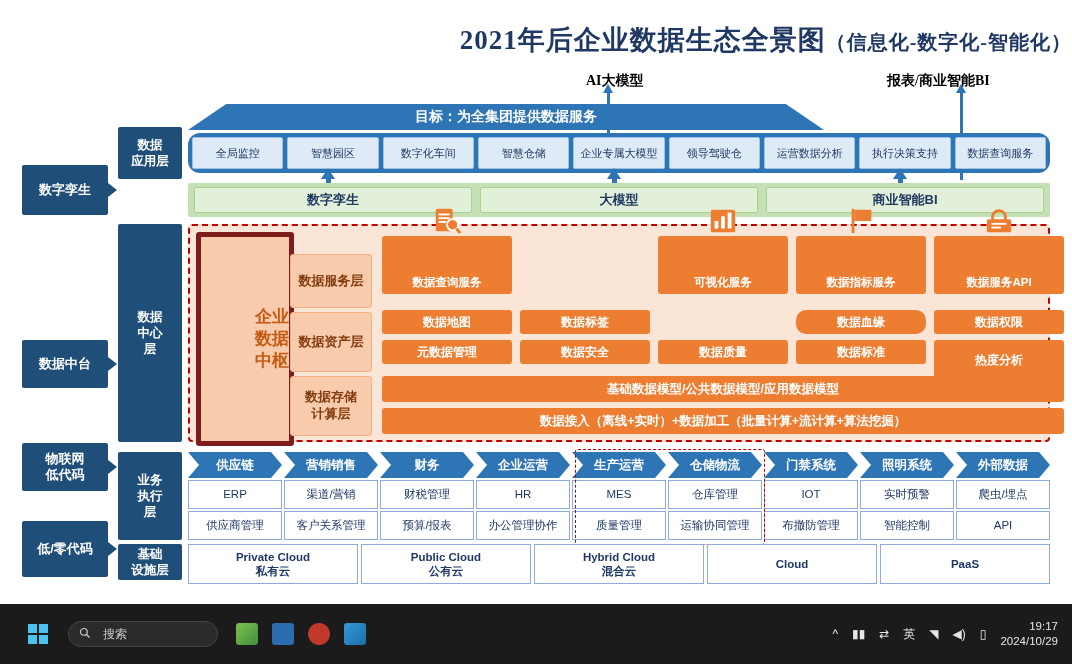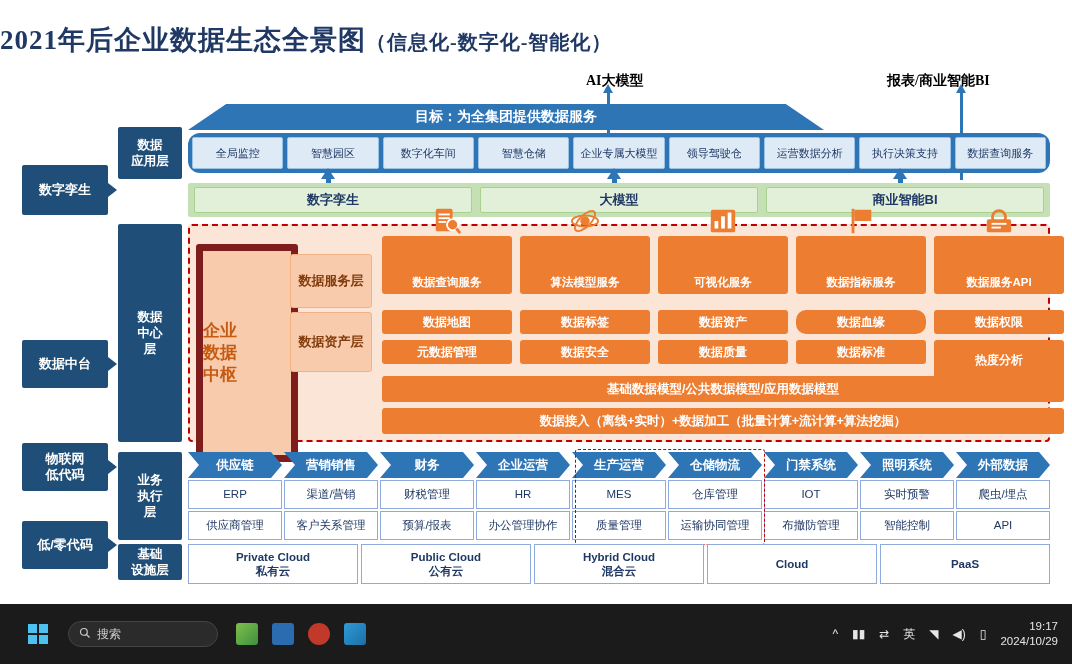--- a/index.html
+++ b/index.html
@@ -8,21 +8,21 @@
     background:#ffffff;
     font-family:"Liberation Sans","DejaVu Sans",sans-serif;
     overflow:hidden;
     position:relative;
   }
   .slide{
     position:absolute;left:0;top:0;width:1072px;height:604px;
     background:#ffffff;
   }
   .title{
-    position:absolute;left:0;top:22px;width:1072px;text-align:left;
+    position:absolute;left:0;top:22px;width:1072px;text-align:right;
     font-family:"Liberation Serif","DejaVu Serif",serif;
     font-size:27px;font-weight:bold;color:#1f3864;
     letter-spacing:1px;
   }
   .title .sub{font-size:20px;}
 
   
   .ann{
     position:absolute;font-weight:bold;color:#000;font-size:14px;
     font-family:"Liberation Serif","DejaVu Serif",serif;
@@ -86,23 +86,23 @@
     display:flex;align-items:center;justify-content:center;
   }
 
   
   .centerblock{
     position:absolute;left:188px;top:224px;width:862px;height:218px;
     background:#fbe5d6;border:2px dashed #c00000;border-radius:4px;
     box-sizing:border-box;
   }
   .hub{
-    position:absolute;left:6px;top:18px;width:88px;height:204px;
-    background:#f8cbad;border:7px solid #7f1d1d;border-radius:3px;
-    display:flex;align-items:center;justify-content:flex-start;text-align:center;
+    position:absolute;left:6px;top:6px;width:88px;height:204px;
+    background:#f8cbad;border:5px solid #7f1d1d;border-radius:3px;
+    display:flex;align-items:center;justify-content:flex-end;text-align:center;
     color:#c55a11;font-size:17px;font-weight:bold;line-height:1.3;
   }
   .rowlabel{
     position:absolute;background:#f8cbad;border:1px solid #f4b183;border-radius:3px;
     color:#833c0c;font-size:13px;font-weight:bold;
     display:flex;align-items:center;justify-content:center;text-align:center;line-height:1.3;
   }
   .svccell{
     position:absolute;background:#ed7d31;border-radius:3px;color:#fff;
     display:flex;flex-direction:column;align-items:center;justify-content:flex-end;
@@ -170,21 +170,21 @@
     position:absolute;left:0;top:604px;width:1072px;height:60px;
     background:#1b1b1b;display:flex;align-items:center;
   }
   .tb-start{margin-left:28px;display:grid;grid-template-columns:9px 9px;
     grid-template-rows:9px 9px;gap:2px;}
   .tb-start i{display:block;width:9px;height:9px;background:#4cc2f1;}
   .tb-start i:nth-child(2){background:#4cc2f1;}
   .tb-search{
     margin-left:20px;width:150px;height:26px;border-radius:13px;
     background:#2b2b2b;border:1px solid #444;display:flex;align-items:center;
-    padding:0 10px;box-sizing:border-box;color:#ccc;font-size:12px;gap:6px;
+    padding:0 10px;box-sizing:border-box;color:#ccc;font-size:12px;gap:12px;
   }
   .tb-icons{margin-left:18px;display:flex;align-items:center;gap:14px;}
   .tb-ic{width:22px;height:22px;border-radius:3px;display:flex;align-items:center;
     justify-content:center;font-size:12px;color:#fff;}
   .tb-right{margin-left:auto;display:flex;align-items:center;gap:14px;
     color:#e6e6e6;font-size:12px;padding-right:14px;}
   .tb-clock{text-align:right;line-height:1.3;font-size:11.5px;color:#e6e6e6;}
 </style>
 </head>
 <body>
@@ -209,21 +209,21 @@
   </div>
   <div class="leftlabel" style="left:22px;top:340px;height:48px;">
     <span>数据中台</span>
     <span class="arrowr"></span>
   </div>
   <div class="leftlabel" style="left:22px;top:443px;height:48px;white-space:pre-line;">
     <span>物联网
 低代码</span>
     <span class="arrowr"></span>
   </div>
-  <div class="leftlabel" style="left:22px;top:521px;height:48px;">
+  <div class="leftlabel" style="left:22px;top:521px;height:56px;">
     <span>低/零代码</span>
     <span class="arrowr"></span>
   </div>
 
   <div class="layerbar" style="left:118px;top:127px;width:64px;height:52px;white-space:pre-line;">
     <span>数据
 应用层</span>
   </div>
   <div class="layerbar" style="left:118px;top:224px;width:64px;height:218px;white-space:pre-line;">
     <span>数据
@@ -283,30 +283,20 @@
             <rect x="4" y="3" width="18" height="24" rx="2" fill="#ed7d31"></rect>
             <rect x="7" y="8" width="12" height="2" fill="#fff"></rect>
             <rect x="7" y="12" width="12" height="2" fill="#fff"></rect>
             <rect x="7" y="16" width="8" height="2" fill="#fff"></rect>
             <circle cx="22" cy="20" r="6" fill="#ed7d31" stroke="#fff" stroke-width="2"></circle>
             <line x1="26" y1="24" x2="30" y2="29" stroke="#ed7d31" stroke-width="3"></line>
           </svg>
       </span>
       <span>数据查询服务</span>
     </div>
-    <div class="svccell" style="left:330px;top:10px;width:130px;height:58px;">
-      <span class="ic">
-        <svg viewBox="0 0 32 32" width="30" height="30">
-            <ellipse cx="16" cy="16" rx="14" ry="6" fill="none" stroke="#ed7d31" stroke-width="2"></ellipse>
-            <ellipse cx="16" cy="16" rx="6" ry="14" fill="none" stroke="#ed7d31" stroke-width="2" transform="rotate(45 16 16)"></ellipse>
-            <circle cx="16" cy="16" r="5" fill="#ed7d31"></circle>
-          </svg>
-      </span>
-      <span>算法模型服务</span>
-    </div>
     <div class="svccell" style="left:468px;top:10px;width:130px;height:58px;">
       <span class="ic">
         <svg viewBox="0 0 32 32" width="30" height="30">
             <rect x="3" y="4" width="26" height="24" rx="2" fill="#ed7d31"></rect>
             <rect x="7" y="16" width="4" height="8" fill="#fff"></rect>
             <rect x="14" y="11" width="4" height="13" fill="#fff"></rect>
             <rect x="21" y="7" width="4" height="17" fill="#fff"></rect>
           </svg>
       </span>
       <span>可视化服务</span>
@@ -330,30 +320,33 @@
           </svg>
       </span>
       <span>数据服务API</span>
     </div>
 
     <div class="rowlabel" style="left:100px;top:86px;width:80px;height:58px;">
       <span>数据资产层</span>
     </div>
     <div class="assetcell" style="left:192px;top:84px;width:130px;height:24px;">数据地图</div>
     <div class="assetcell" style="left:330px;top:84px;width:130px;height:24px;">数据标签</div>
-    <div class="assetcell" style="left:468px;top:84px;width:130px;height:24px;">数据资产</div>
     <div class="assetcell" style="left:606px;top:84px;width:130px;height:24px;border-radius:10px;">数据血缘</div>
     <div class="assetcell" style="left:744px;top:84px;width:130px;height:24px;">数据权限</div>
 
     <div class="assetcell" style="left:192px;top:114px;width:130px;height:24px;font-family:Liberation Mono, monospace;">元数据管理</div>
     <div class="assetcell" style="left:330px;top:114px;width:130px;height:24px;">数据安全</div>
     <div class="assetcell" style="left:468px;top:114px;width:130px;height:24px;">数据质量</div>
     <div class="assetcell" style="left:606px;top:114px;width:130px;height:24px;">数据标准</div>
     <div class="assetcell" style="left:744px;top:114px;width:130px;height:40px;">热度分析</div>
 
+    <div class="rowlabel" style="left:100px;top:150px;width:80px;height:58px;white-space:pre-line;">
+      <span>数据存储
+计算层</span>
+    </div>
     <div class="storecell" style="left:192px;top:150px;width:682px;height:26px;">基础数据模型/公共数据模型/应用数据模型</div>
     <div class="storecell" style="left:192px;top:182px;width:682px;height:26px;">数据接入（离线+实时）+数据加工（批量计算+流计算+算法挖掘）</div>
   </div>
 
   <div class="chevrow">
     <div class="chev">供应链</div>
     <div class="chev">营销销售</div>
     <div class="chev">财务</div>
     <div class="chev">企业运营</div>
     <div class="chev">生产运营</div>

